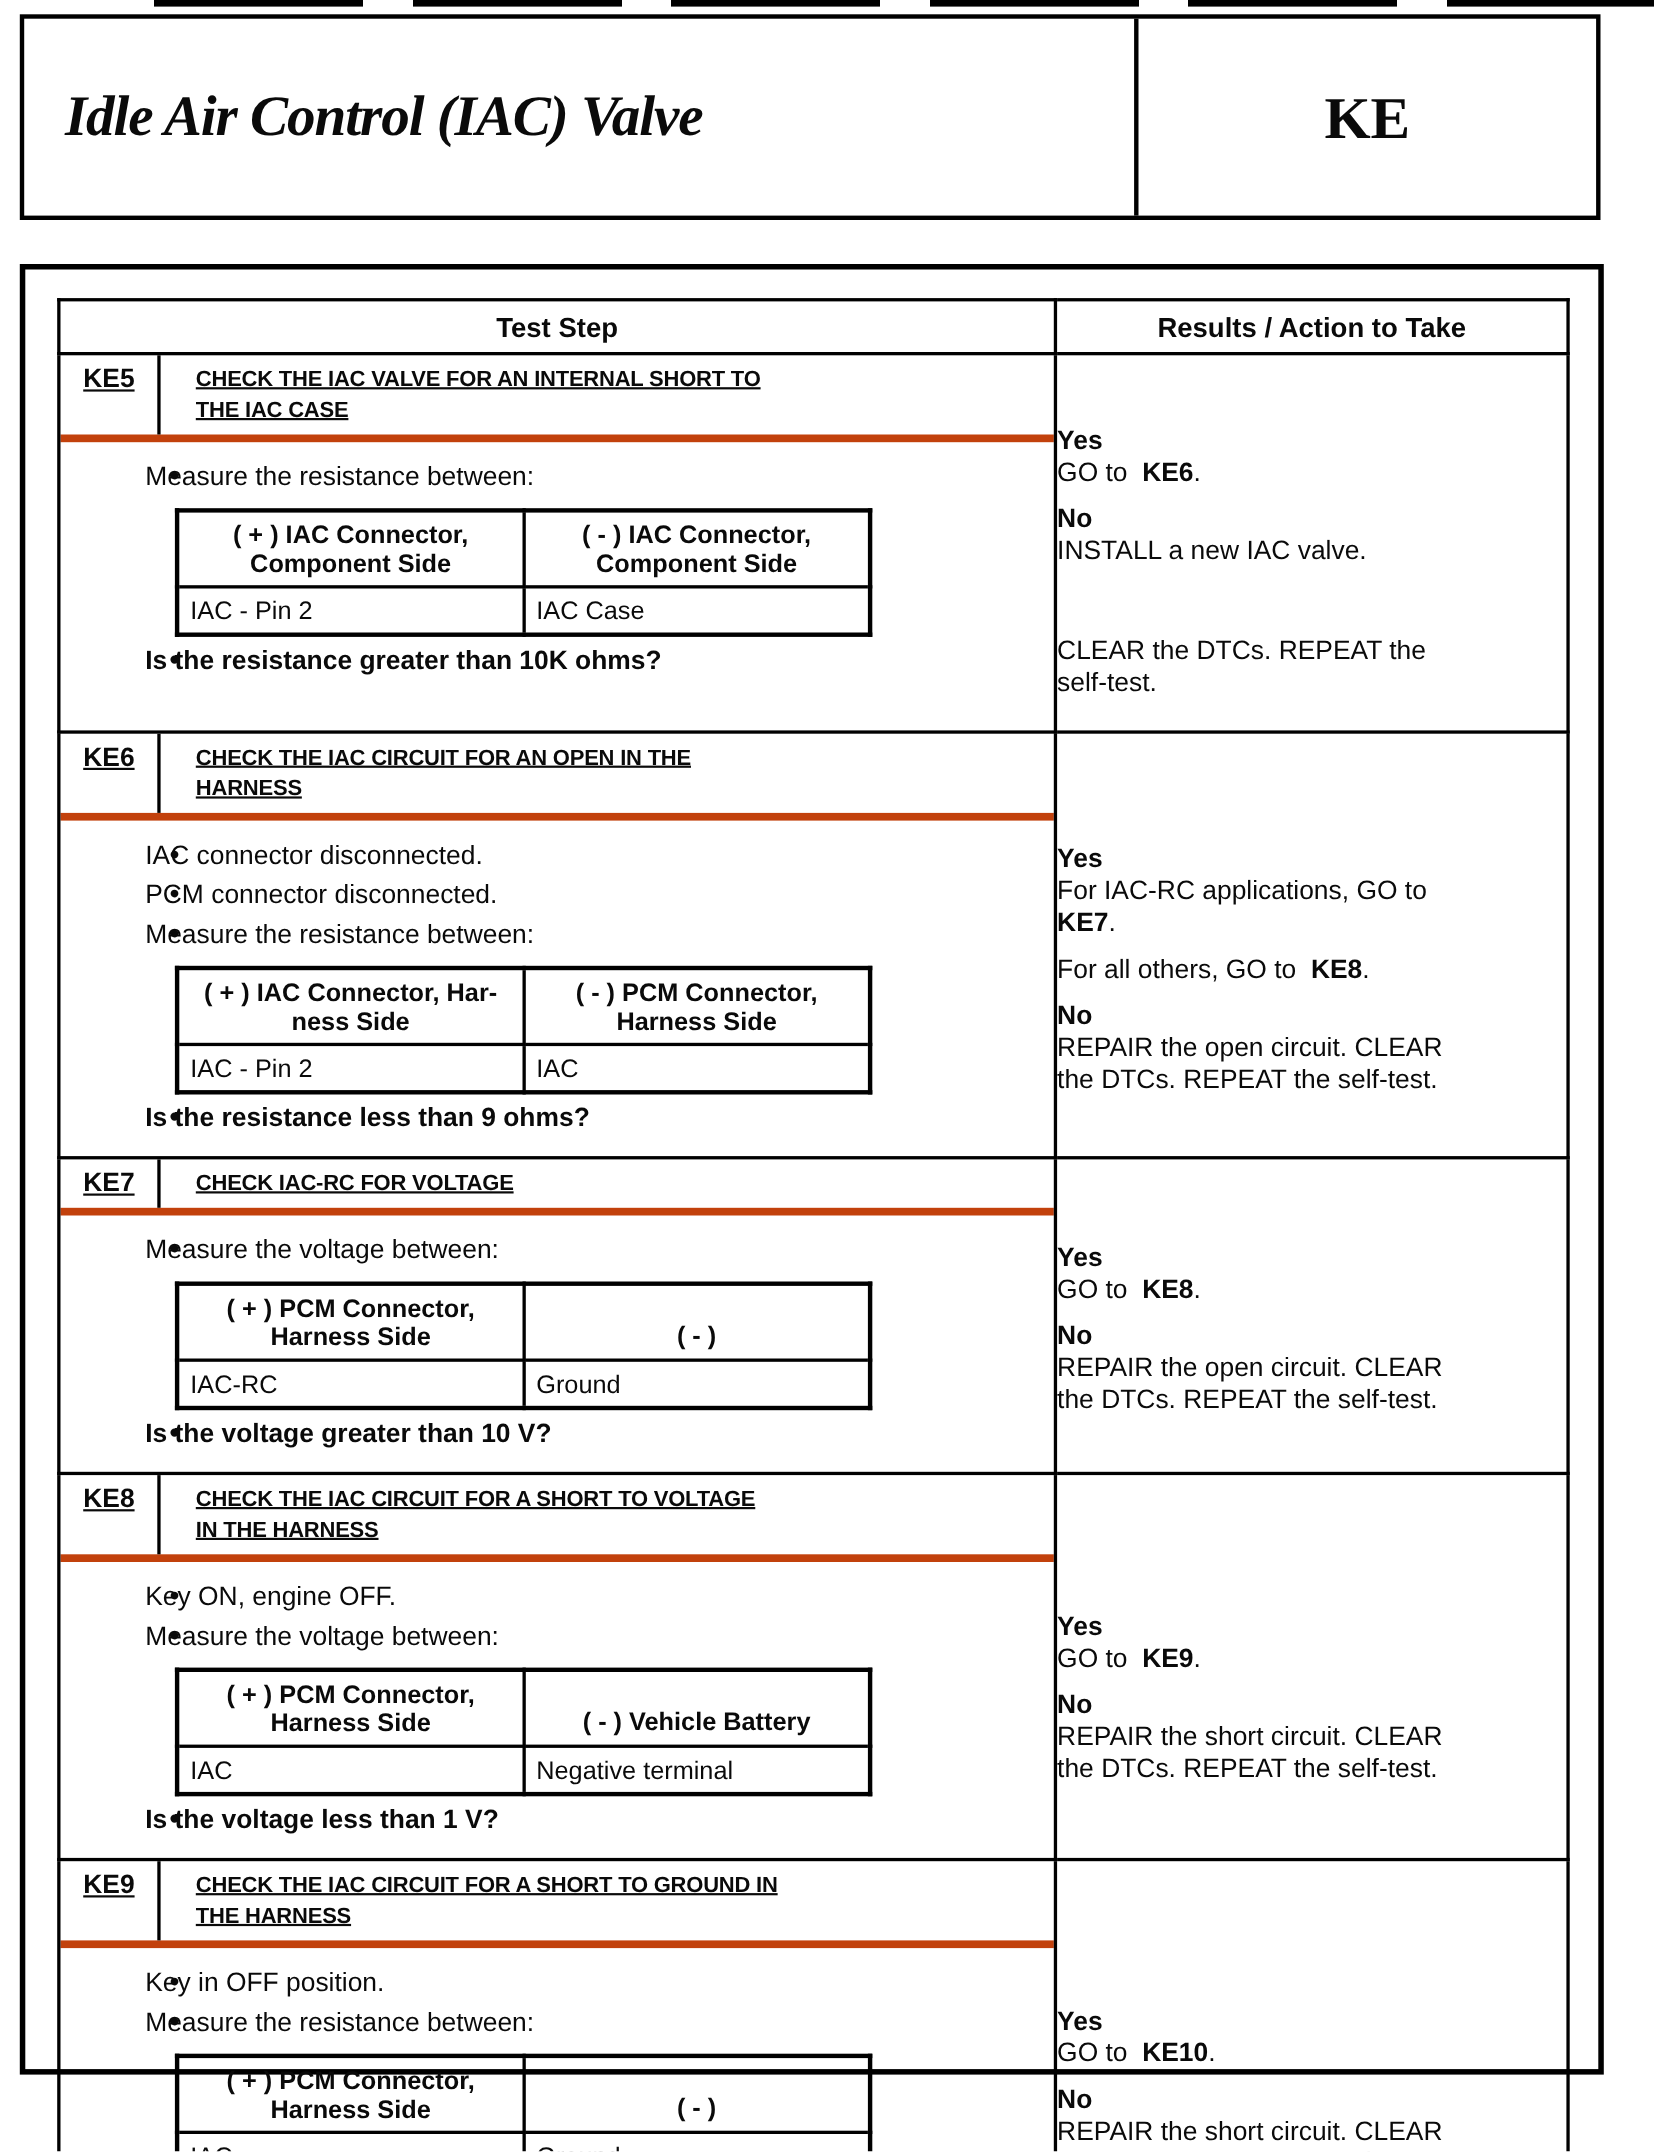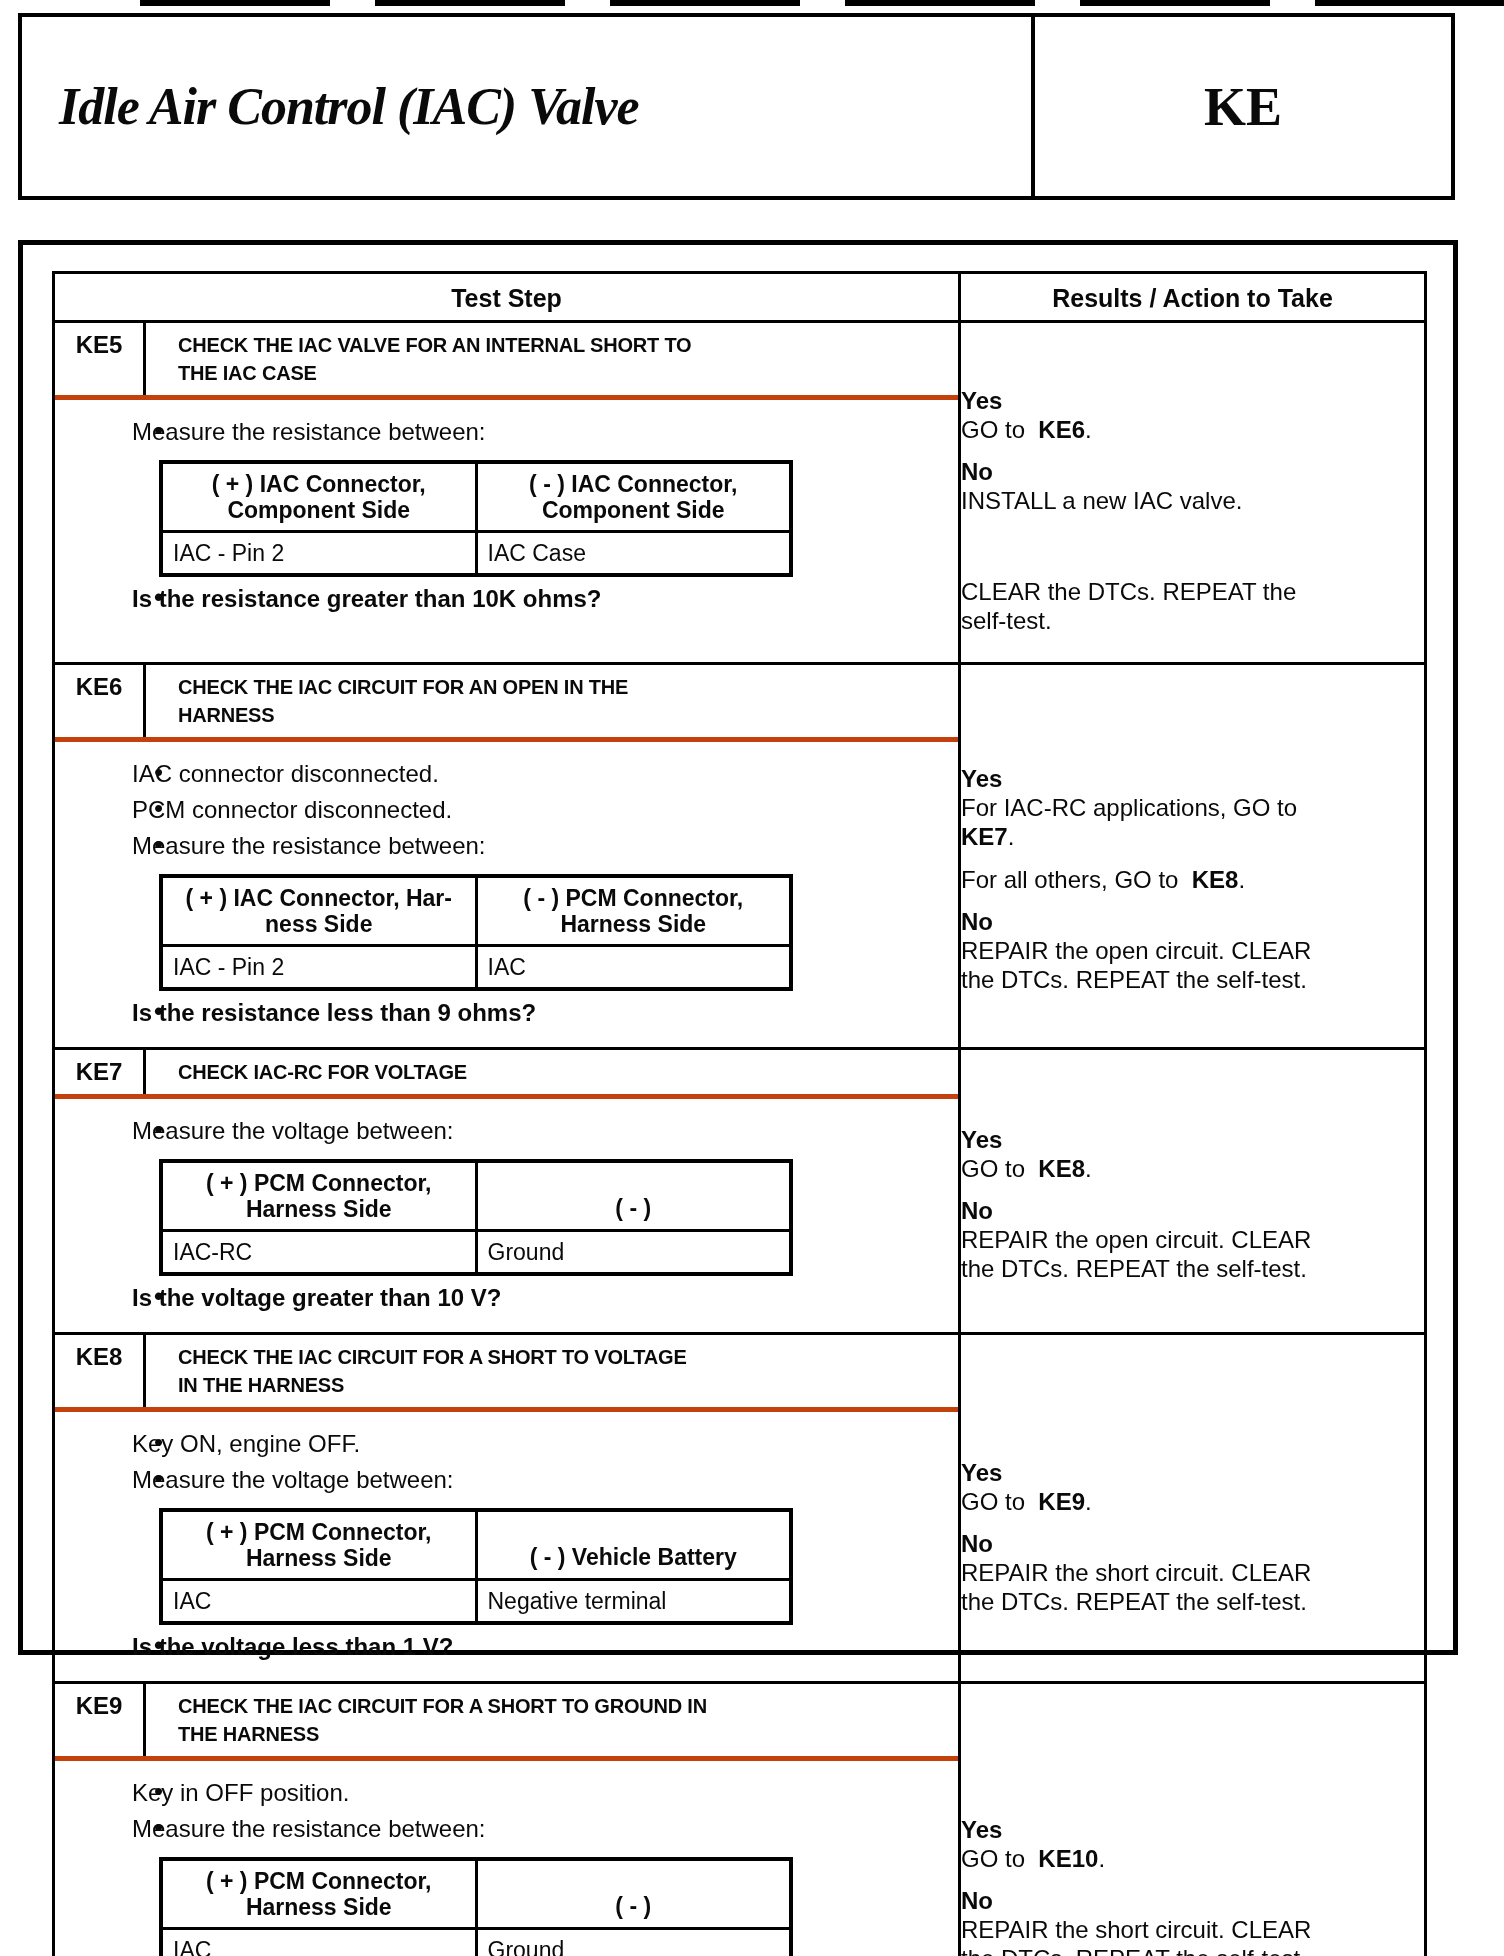--- a/index.html
+++ b/index.html
@@ -24,40 +24,40 @@
   }
   .header-title {
     font-family:"Liberation Serif", serif; font-weight:bold; font-size:52px;
     letter-spacing:-1px; line-height:1;
   }
   .header-right { flex:1; display:flex; align-items:center; justify-content:center; }
   .header-code { font-family:"Liberation Serif", serif; font-weight:bold; font-size:54px; line-height:1; }
 
   
   .main-box {
-    position:absolute; left:18px; top:240px; width:1440px; height:1415px;
+    position:absolute; left:18px; top:240px; width:1440px; height:1646px;
     border:5px solid #000; box-sizing:border-box; background:#fff;
   }
 
   table.diag { border-collapse:collapse; table-layout:fixed; margin:26px 0 0 29px; width:1372px; }
   table.diag > thead > tr > th,
   table.diag > tbody > tr > td { border:3px solid #000; }
 
   col.c-test { width:906px; }
   col.c-res  { width:466px; }
 
   thead th {
     font-size:25px; font-weight:bold; text-align:center;
     padding:9px 0 7px; line-height:1.2; background:#fff;
   }
 
   tr.step-row > td { vertical-align:top; padding:0; }
 
   
-  .title-bar { display:flex; border-bottom:5px solid #c2410c; }
+  .title-bar { display:flex; border-bottom:7px solid #c2410c;text-decoration:underline; }
   .step-id {
     flex:0 0 88px; width:88px; border-right:3px solid #000; text-align:center;
     font-weight:bold; font-size:24px; line-height:28px; padding:8px 0;
   }
   .step-title {
     font-weight:bold; font-size:20px; line-height:28px; letter-spacing:-0.2px;
     padding:8px 10px 8px 32px; white-space:pre-line;
   }
   .step-body { padding:10px 8px 12px 0; }
   .cell-left.ke5 .step-body { min-height:240px; }

